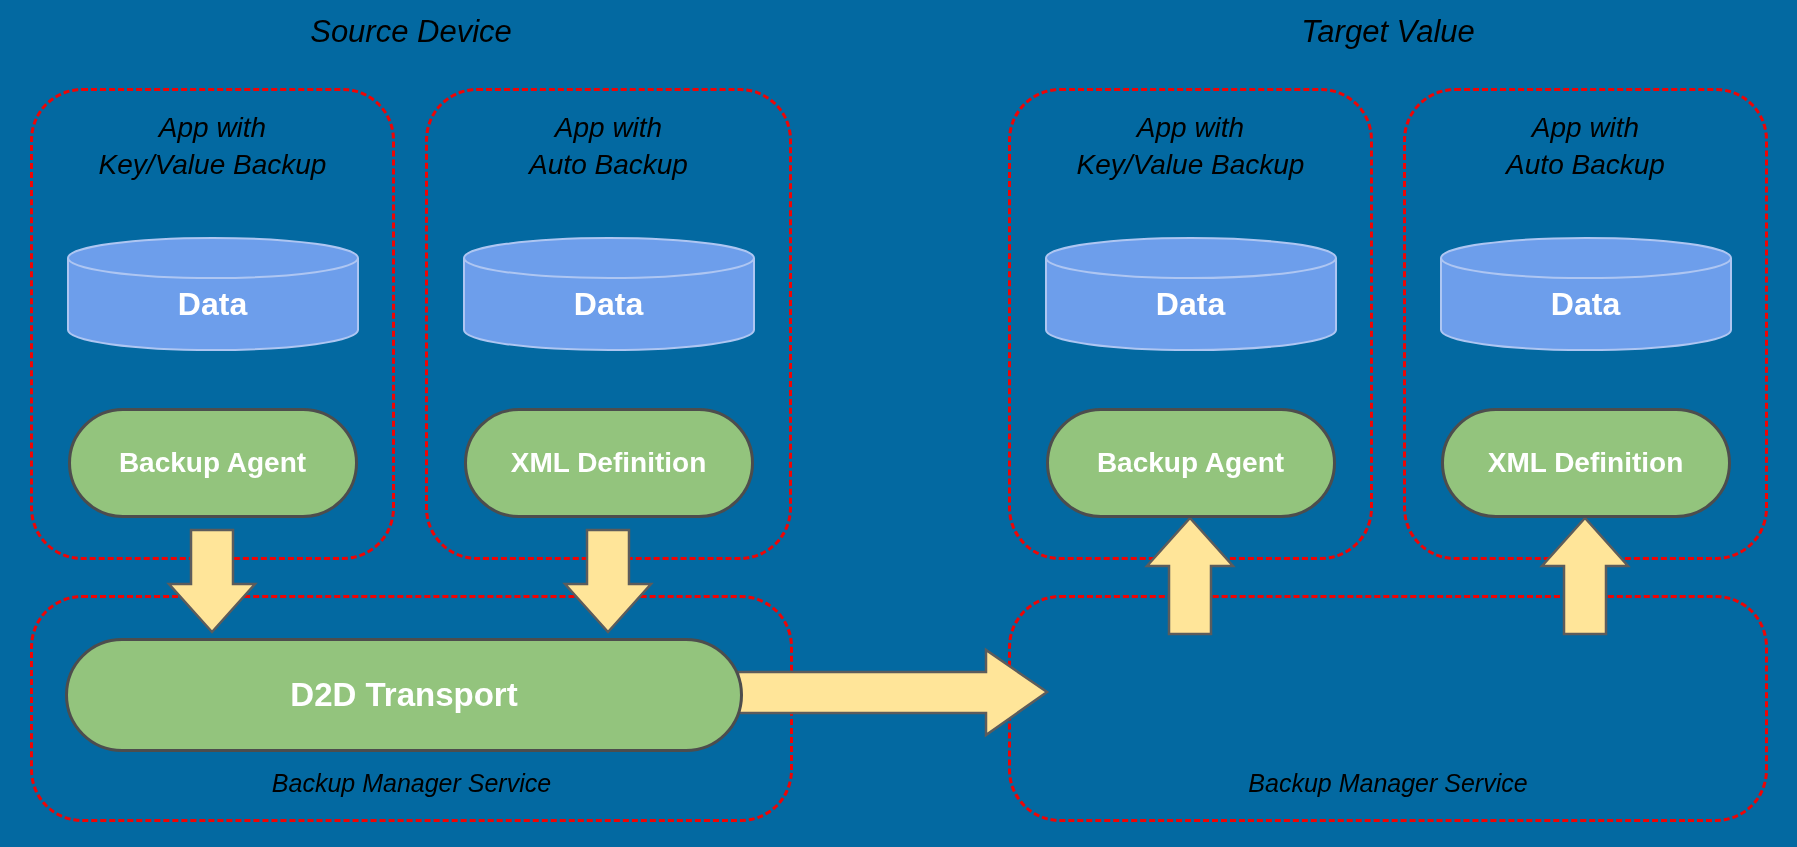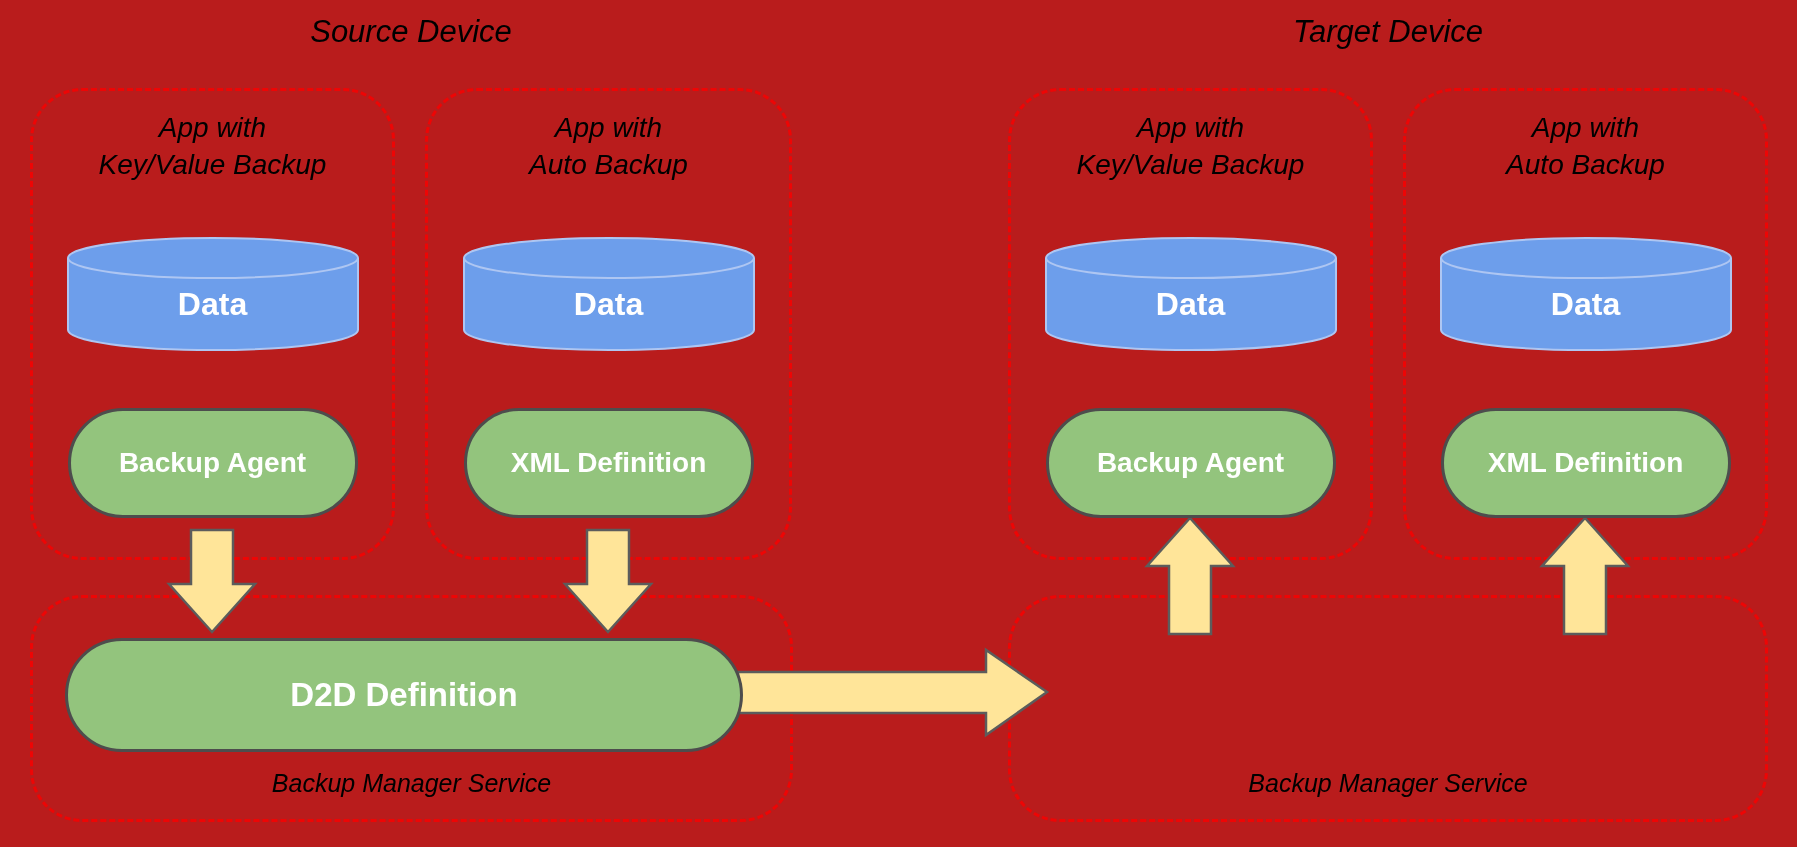--- a/index.html
+++ b/index.html
@@ -1,17 +1,17 @@
 <!DOCTYPE html>
 <html><head>
 <meta charset="utf-8">
 <style>
   html,body{margin:0;padding:0;background:#ffffff;}
   .canvas{
-    position:relative;width:1797px;height:847px;background:#b91c1c;overflow:hidden;
+    position:relative;width:1797px;height:847px;background:#0369a1;overflow:hidden;
     font-family:"Liberation Sans","DejaVu Sans",sans-serif;
   }
   .device-title{
     position:absolute;top:10px;width:600px;height:44px;
     font-size:31px;font-style:italic;color:#000;text-align:center;line-height:44px;
   }
   .device-title.source{left:111px;}
   .device-title.target{left:1088px;}
 
   .app-box{
@@ -66,21 +66,21 @@
   }
 
   .arrows{position:absolute;left:0;top:0;z-index:5;pointer-events:none;}
 </style>
 </head>
 <body>
 
 <div class="canvas">
 
   <div class="device-title source">Source Device</div>
-  <div class="device-title target">Target Device</div>
+  <div class="device-title target">Target Value</div>
 
   <div class="app-box a1">
     <div class="app-title">
       <div>App with</div>
       <div>Key/Value Backup</div>
     </div>
     <div class="cylinder">
       <svg width="296" height="116" viewBox="0 0 296 116">
         <path d="M3 22 L3 94 A145 20 0 0 0 293 94 L293 22" fill="#6d9eeb" stroke="#aec6f2" stroke-width="2"></path>
         <ellipse cx="148" cy="22" rx="145" ry="20" fill="#6d9eeb" stroke="#aec6f2" stroke-width="2"></ellipse>
@@ -138,21 +138,21 @@
       </svg>
       <div class="cyl-label">Data</div>
     </div>
     <div class="pill">
       <span>XML Definition</span>
     </div>
   </div>
 
   <div class="mgr-box left">
     <div class="transport-pill">
-      <span>D2D Definition</span>
+      <span>D2D Transport</span>
     </div>
     <div class="mgr-label">Backup Manager Service</div>
   </div>
 
   <div class="mgr-box right">
     <div class="mgr-label">Backup Manager Service</div>
   </div>
 
   <svg class="arrows" width="1797" height="847" viewBox="0 0 1797 847">
     <polygon points="191,530 233,530 233,584 255,584 212,632 169,584 191,584" fill="#ffe599" stroke="#5c5c5c" stroke-width="2.5"></polygon>

